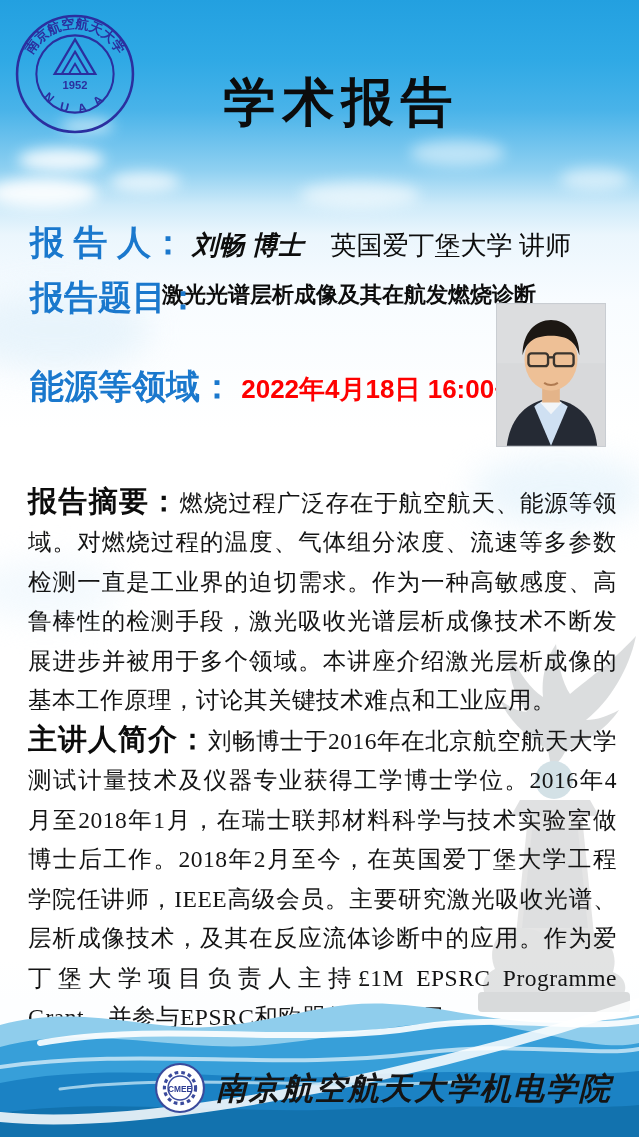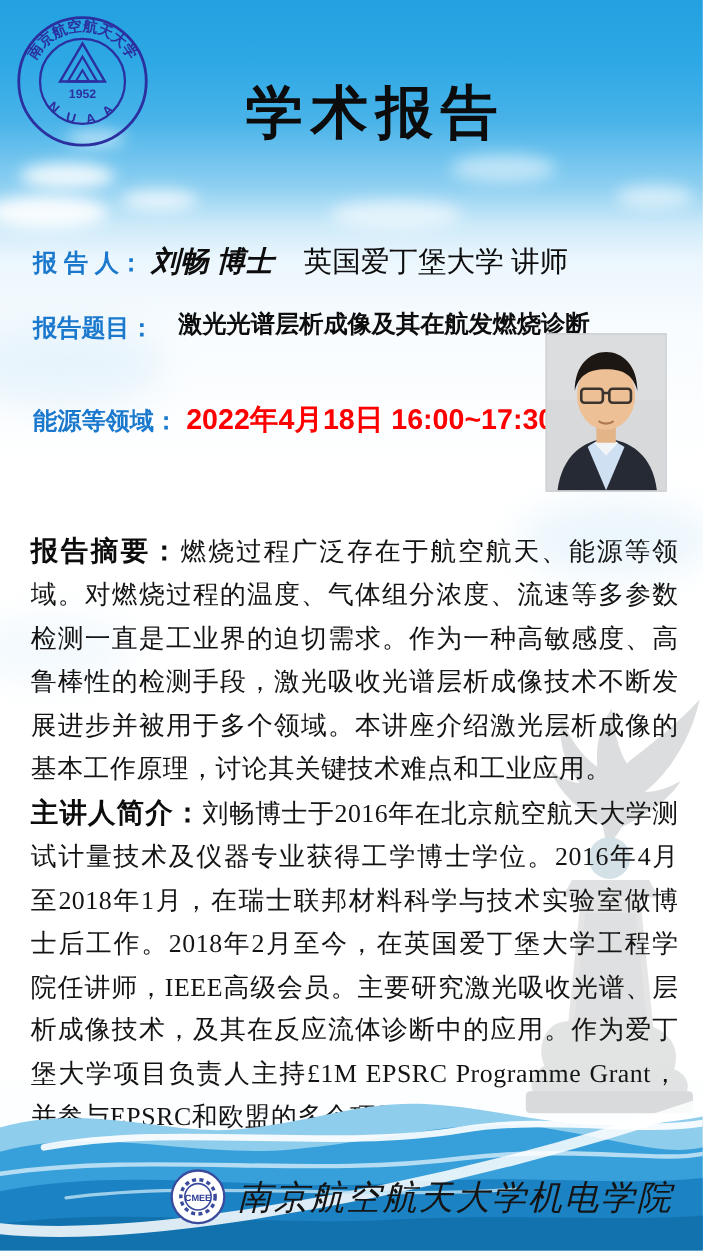--- a/index.html
+++ b/index.html
@@ -23,21 +23,21 @@
   .s3{left:-30px;top:560px;width:150px;height:60px;background:#eef7fd;opacity:.7;}
 
   .nuaa-logo{position:absolute;left:14px;top:13px;width:122px;height:122px;}
   .title{
     position:absolute;left:0;right:0;top:68px;text-align:center;
     transform:translateX(22px);
     font-size:52px;font-weight:bold;color:#0c0c0c;letter-spacing:7px;
   }
 
   .info-line{position:absolute;left:30px;right:20px;font-size:26px;color:#0d0d0d;white-space:nowrap;}
-  .lbl{color:#1a78cd;font-weight:bold;font-size:22px;}
+  .lbl{color:#1a78cd;font-weight:bold;font-size:34px;}
   .speaker-line{top:220px;}
   .speaker-name{font-weight:bold;font-family:"Liberation Sans","DejaVu Sans",sans-serif;font-style:italic;}
   .speaker-aff{font-family:"Liberation Serif","DejaVu Serif",serif;margin-left:20px;}
   .topic-line{top:270px;padding-left:132px;line-height:47px;white-space:normal;}
   .topic-line .lbl{position:absolute;left:0;top:4px;}
   .topic-text{font-weight:bold;font-size:22px;color:#0d0d0d;}
   .time-line{top:364px;}
   .venue-line{top:408px;}
   .red-val{color:#fe0000;font-weight:bold;font-size:26px;}
 
@@ -47,34 +47,34 @@
   }
 
   .para{
     position:absolute;left:28px;right:22px;z-index:2;
     font-family:"Liberation Serif","DejaVu Serif",serif;
     font-size:23.5px;line-height:39.5px;color:#141414;text-align:justify;
     letter-spacing:.5px;
   }
   .para .plabel{
     font-family:"Liberation Sans","DejaVu Sans",sans-serif;
-    font-weight:bold;font-size:25px;color:#0c0c0c;letter-spacing:1px;
+    font-weight:bold;font-size:29px;color:#0c0c0c;letter-spacing:1px;
   }
   .abstract{top:458px;}
   .bio{top:696px;}
 
   .statue{position:absolute;left:452px;top:630px;width:187px;height:392px;z-index:1;opacity:.5;}
   .waves{position:absolute;left:0;top:985px;width:639px;height:152px;z-index:2;}
 
   .footer{position:absolute;left:18px;right:0;top:1058px;height:64px;z-index:4;}
   .cmee-logo{position:absolute;left:136px;top:4px;width:52px;height:52px;}
   .school-name{
     position:absolute;left:198px;top:10px;
     font-family:"Liberation Serif","DejaVu Serif",serif;
-    font-weight:normal;font-style:italic;font-size:31px;color:#141414;letter-spacing:2px;
+    font-weight:bold;font-style:italic;font-size:31px;color:#141414;letter-spacing:2px;
     white-space:nowrap;
   }
 </style>
 </head>
 <body>
 
 <div class="poster">
 
   <div class="cloud c1"></div>
   <div class="cloud c2"></div>

